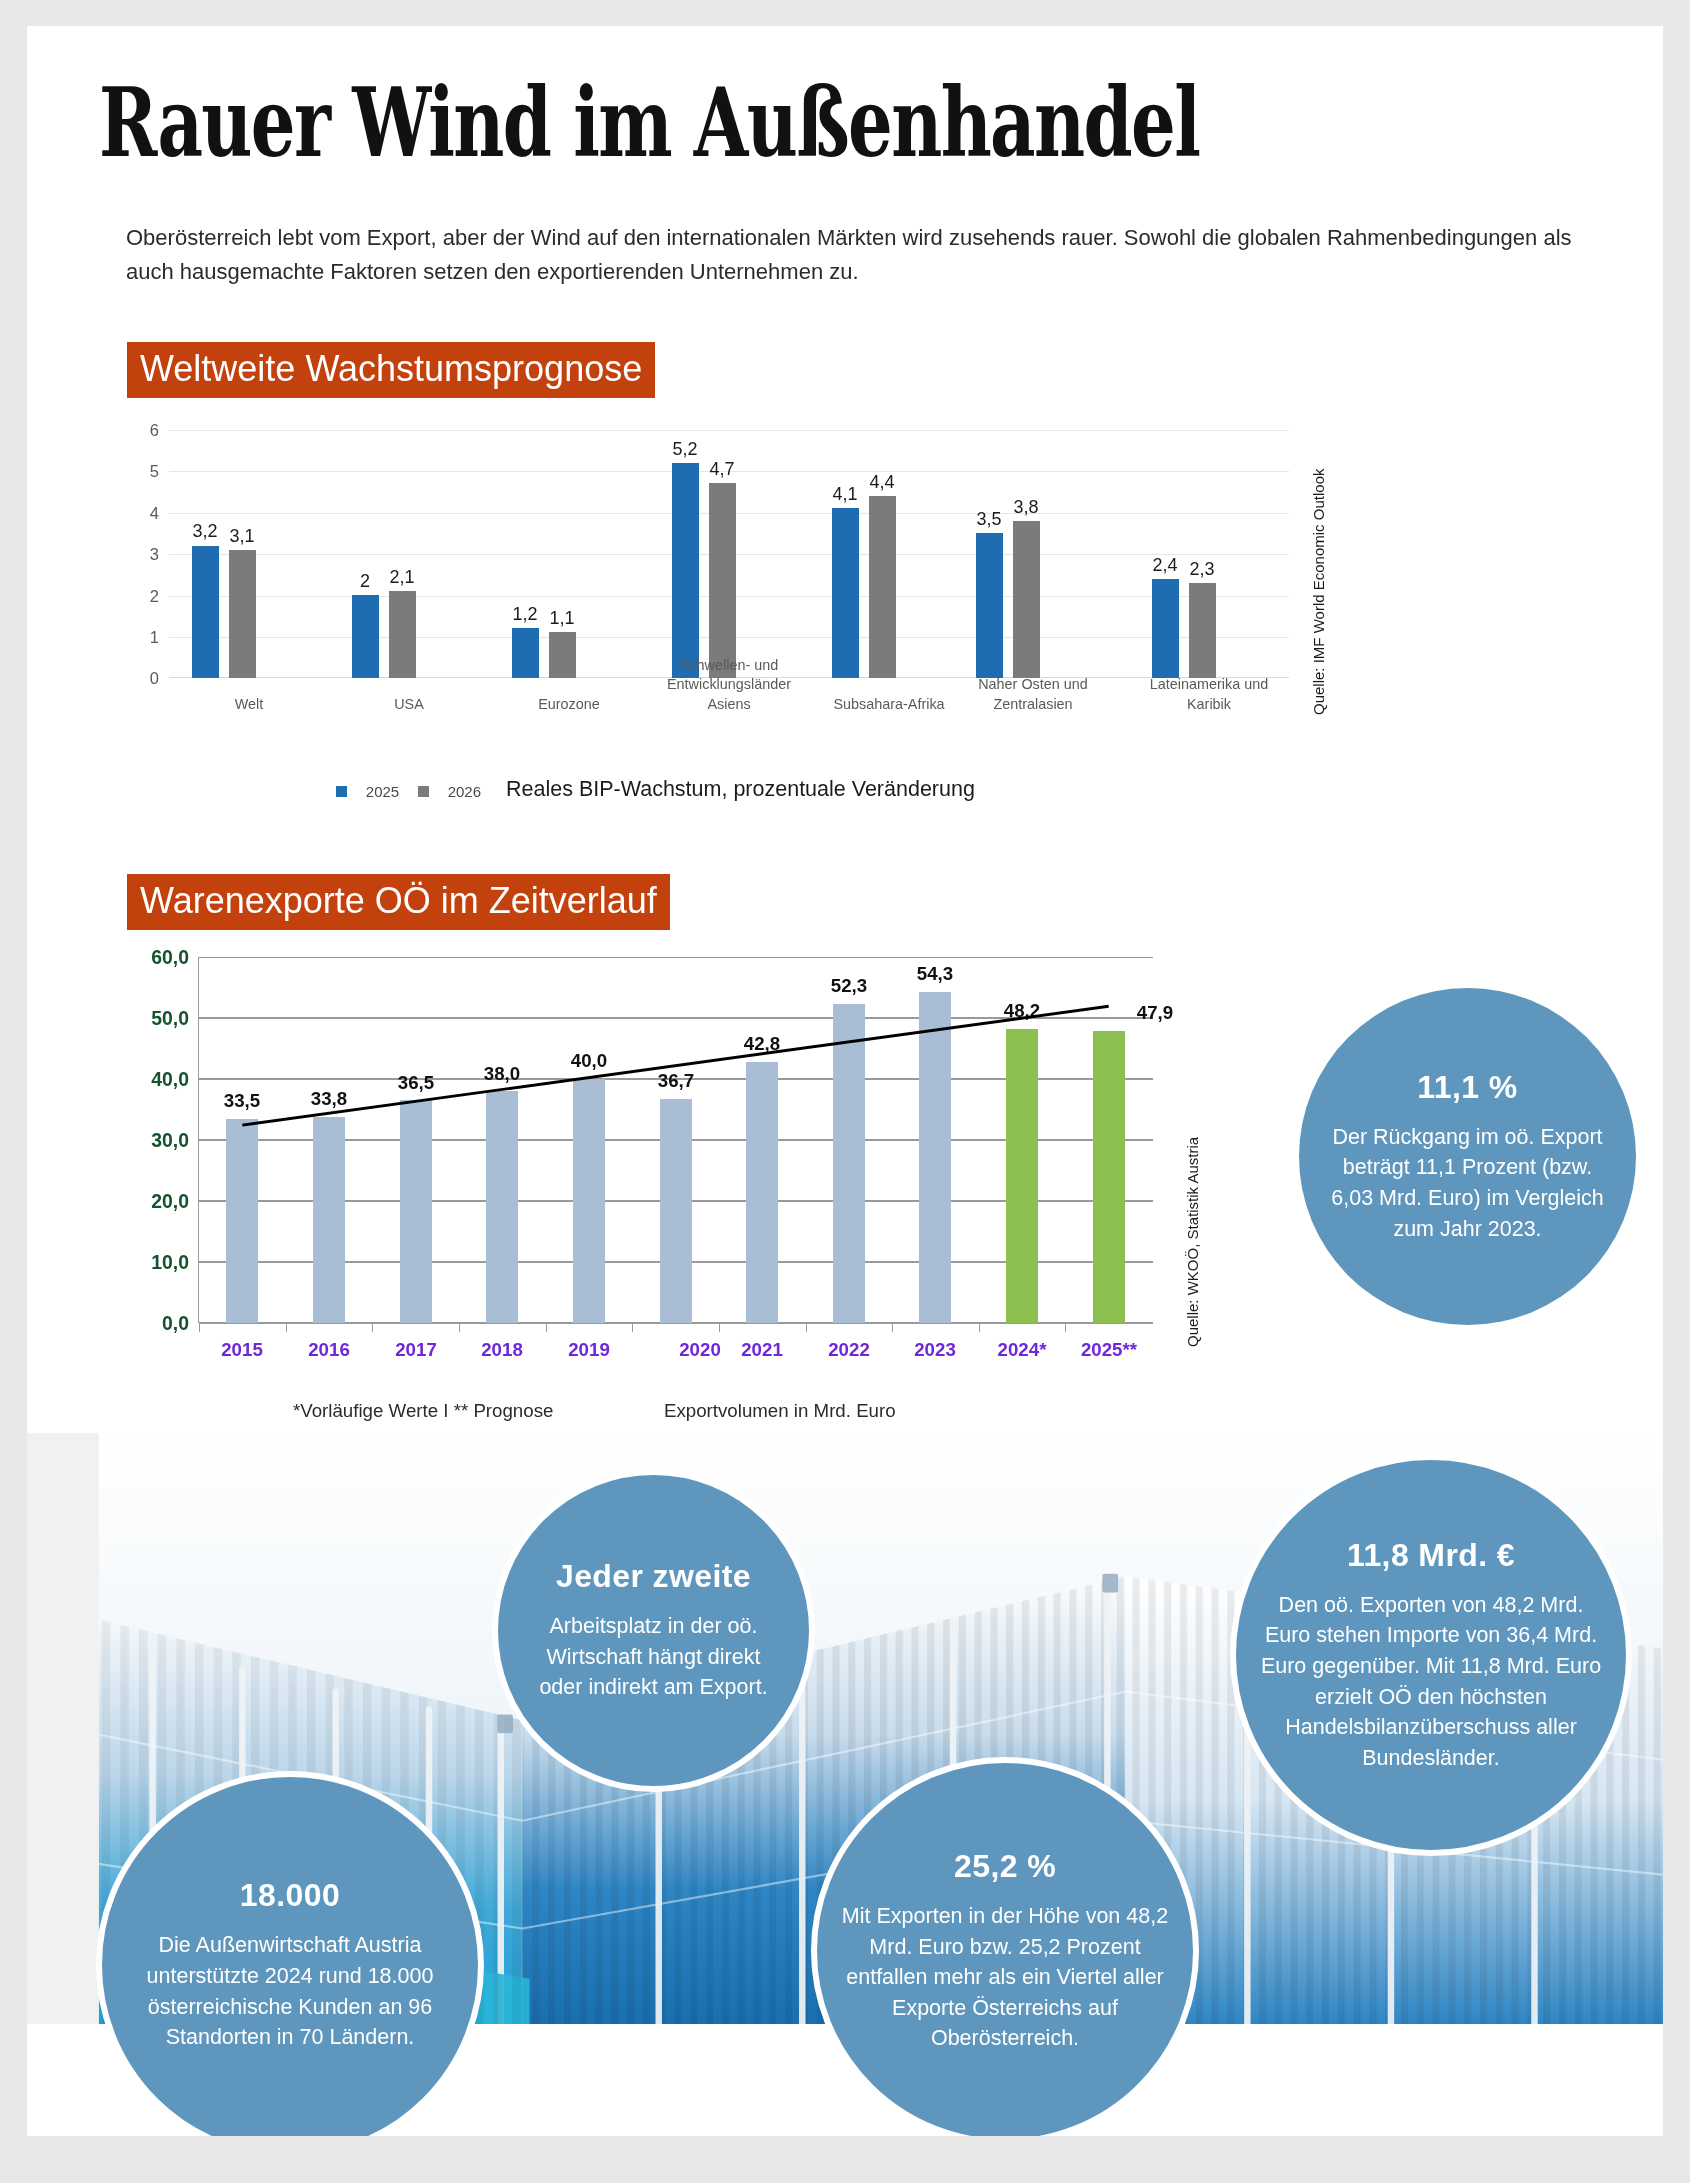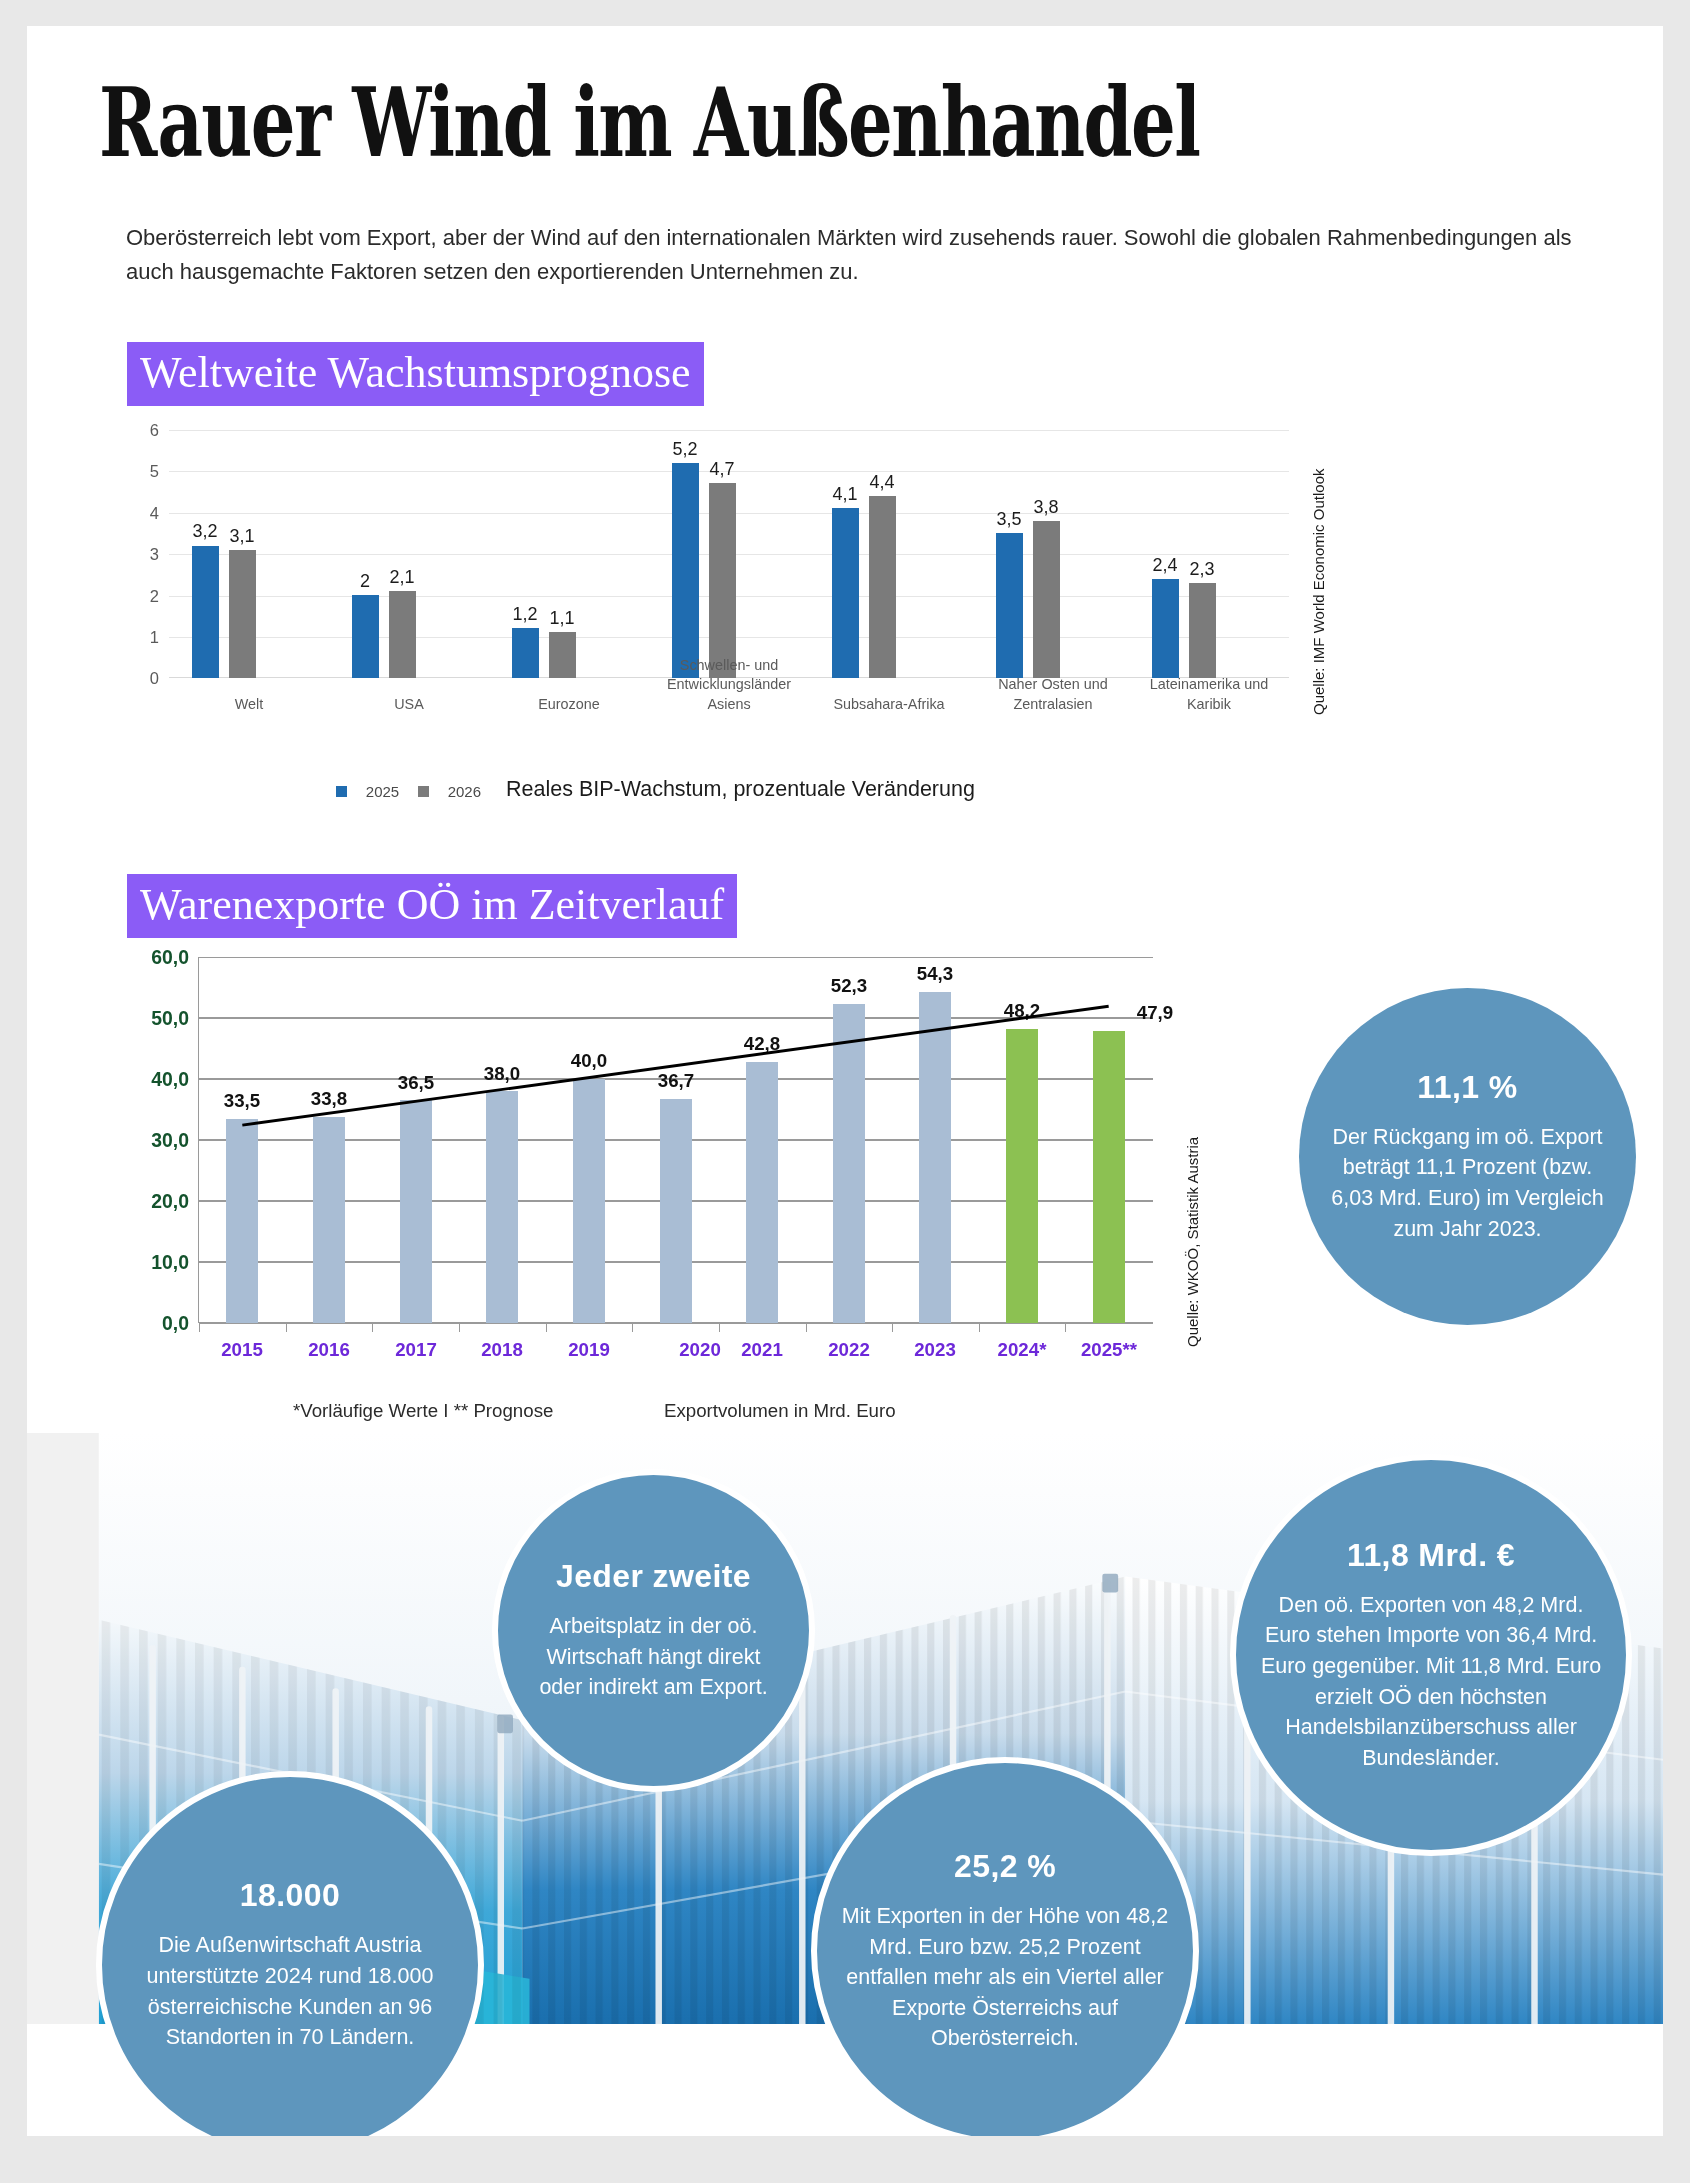--- a/index.html
+++ b/index.html
@@ -30,26 +30,25 @@
     white-space:nowrap;
   }
   .lede{
     position:absolute;left:99px;top:195px;width:1478px;
     font-size:22px;line-height:1.55;color:#2b2b2b;
   }
 
   
   .sec-title{
     position:absolute;
-    background:#8b5cf6;color:#ffffff;
-    font-size:44px;line-height:1;
+    background:#c2410c;color:#ffffff;
+    font-size:36px;line-height:1;
     padding:8.6px 13px 11.5px 13px;
     white-space:nowrap;
     letter-spacing:0px;
-    font-family:Liberation Serif, serif;
   }
   #sec1{left:100px;top:316px;}
   #sec2{left:100px;top:848px;}
 
   
   .vsrc{
     position:absolute;
     font-size:15px;color:#1a1a1a;white-space:nowrap;
     transform:rotate(-90deg);
     transform-origin:left top;
@@ -271,21 +270,21 @@
           <div class="c1-vl" style="left: 73px; top: 29px;">4,7</div>
           <div class="c1-cat">Schwellen- und Entwicklungsländer Asiens</div>
         </div>
         <div class="c1-group" style="left: 640px; width: 160px;">
           <div class="c1-bar b25" style="height: 170px; background: rgb(31, 108, 176);"></div>
           <div class="c1-vl" style="left: 36px; top: 54px;">4,1</div>
           <div class="c1-bar b26" style="height: 182px; background: rgb(123, 123, 123);"></div>
           <div class="c1-vl" style="left: 73px; top: 42px;">4,4</div>
           <div class="c1-cat">Subsahara-Afrika</div>
         </div>
-        <div class="c1-group" style="left: 804px; width: 160px;">
+        <div class="c1-group" style="left: 784px; width: 160px;">
           <div class="c1-bar b25" style="height: 145px; background: rgb(31, 108, 176);"></div>
           <div class="c1-vl" style="left: 36px; top: 79px;">3,5</div>
           <div class="c1-bar b26" style="height: 157px; background: rgb(123, 123, 123);"></div>
           <div class="c1-vl" style="left: 73px; top: 67px;">3,8</div>
           <div class="c1-cat">Naher Osten und Zentralasien</div>
         </div>
         <div class="c1-group" style="left: 960px; width: 160px;">
           <div class="c1-bar b25" style="height: 99px; background: rgb(31, 108, 176);"></div>
           <div class="c1-vl" style="left: 36px; top: 125px;">2,4</div>
           <div class="c1-bar b26" style="height: 95px; background: rgb(123, 123, 123);"></div>

